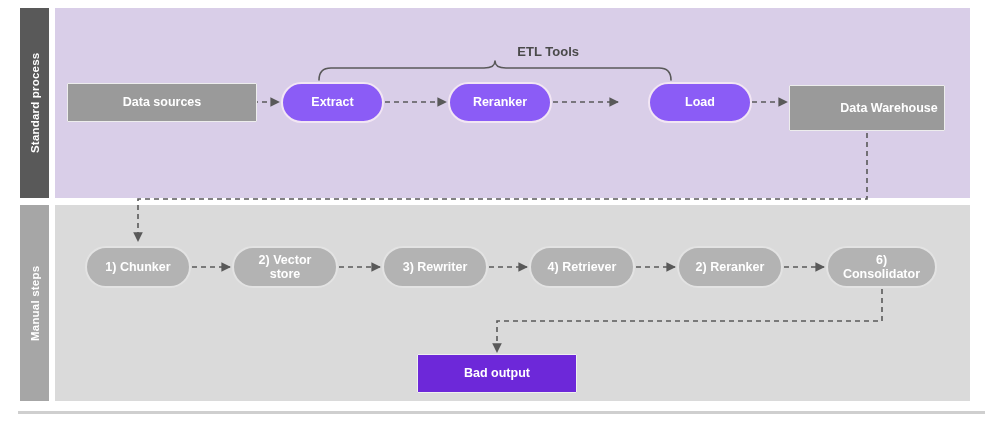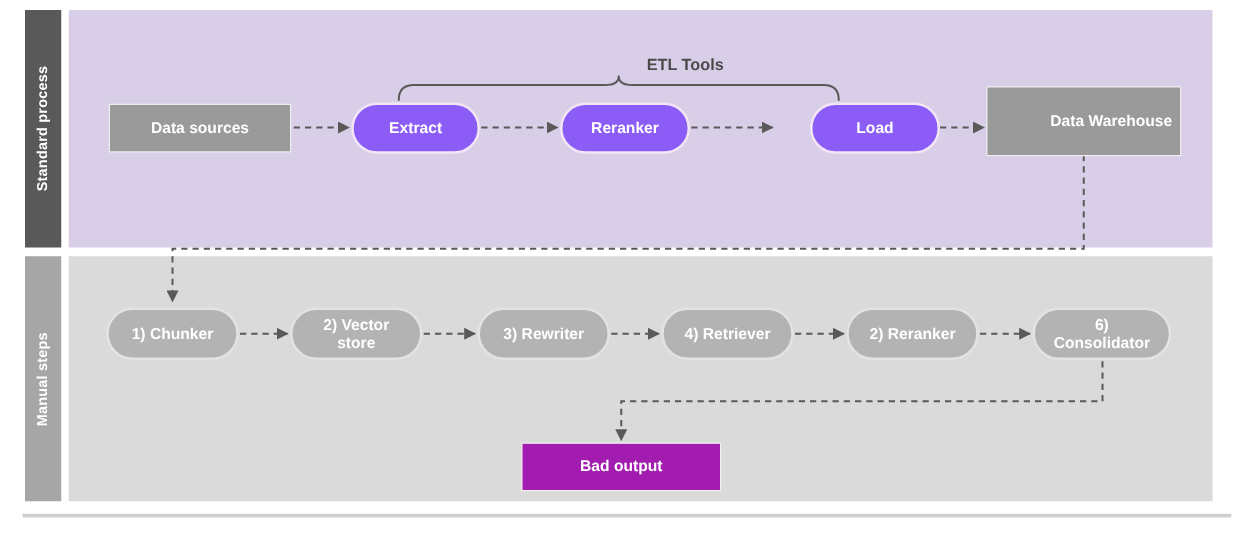--- a/index.html
+++ b/index.html
@@ -100,21 +100,21 @@
     background: #8b5cf6;
     border: 2px solid #F2E6F4;
     border-radius: 999px;
   }
   .node.pill-step {
     background: #B3B3B3;
     border: 2px solid #E3E3E3;
     border-radius: 999px;
   }
   .node.rect-warn {
-    background: #a21caf;
+    background: #6d28d9;
     border: 1px solid #EFEFEF;
     border-radius: 1px;
   }
 
   
   #etl-tools-label {
     position: absolute;
     left: 379px;
     top: 44px;
     width: 200px;
@@ -173,29 +173,29 @@
       <line x1="192" y1="267" x2="230" y2="267"></line>
       <line x1="339" y1="267" x2="380" y2="267"></line>
       <line x1="489" y1="267" x2="527" y2="267"></line>
       <line x1="636" y1="267" x2="675" y2="267"></line>
       <line x1="784" y1="267" x2="824" y2="267"></line>
     </g>
 
     <path d="M 882,289 L 882,321 L 497,321 L 497,352" fill="none" stroke="#595959" stroke-width="1.6" stroke-dasharray="5,4" marker-end="url(#arrow)"></path>
   </svg>
 
-  <div class="node rect" id="node-data-sources" style="left:67px; top:83px; width:146px; height:39px;margin-left:20px;">Data sources</div>
+  <div class="node rect" id="node-data-sources" style="left:67px; top:83px; width:190px; height:39px;">Data sources</div>
 
   <div class="node pill-etl" id="node-extract" style="left:281px; top:82px; width:103px; height:41px;">Extract</div>
 
   <div class="node pill-etl" id="node-transform" style="left:448px; top:82px; width:104px; height:41px;">Reranker</div>
 
   <div class="node pill-etl" id="node-load" style="left:648px; top:82px; width:104px; height:41px;">Load</div>
 
-  <div class="node rect" id="node-data-warehouse" style="left:789px; top:69px; width:156px; height:56px;padding-left:44px;">Data Warehouse</div>
+  <div class="node rect" id="node-data-warehouse" style="left:789px; top:85px; width:156px; height:46px;padding-left:44px;">Data Warehouse</div>
 
   <div class="node pill-step" id="node-chunker" style="left:85px; top:246px; width:106px; height:42px;">1) Chunker</div>
 
   <div class="node pill-step" id="node-vector-store" style="left:232px; top:246px; width:106px; height:42px; padding:0 14px;">2) Vector store</div>
 
   <div class="node pill-step" id="node-rewriter" style="left:382px; top:246px; width:106px; height:42px;">3) Rewriter</div>
 
   <div class="node pill-step" id="node-retriever" style="left:529px; top:246px; width:106px; height:42px;">4) Retriever</div>
 
   <div class="node pill-step" id="node-reranker" style="left:677px; top:246px; width:106px; height:42px;">2) Reranker</div>

